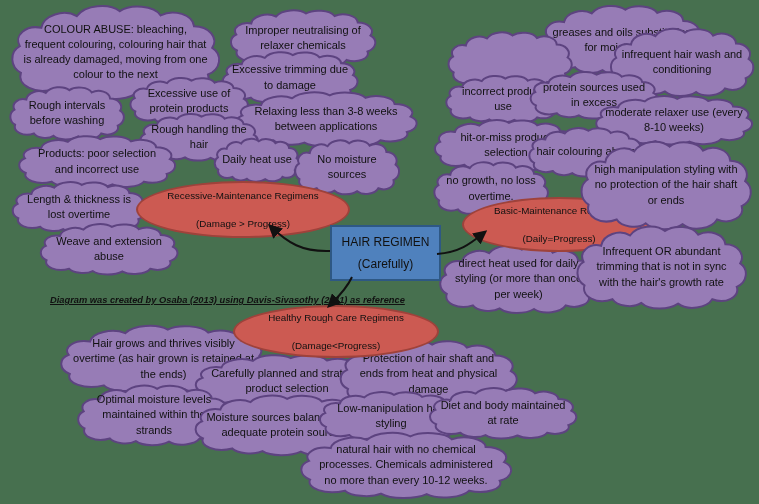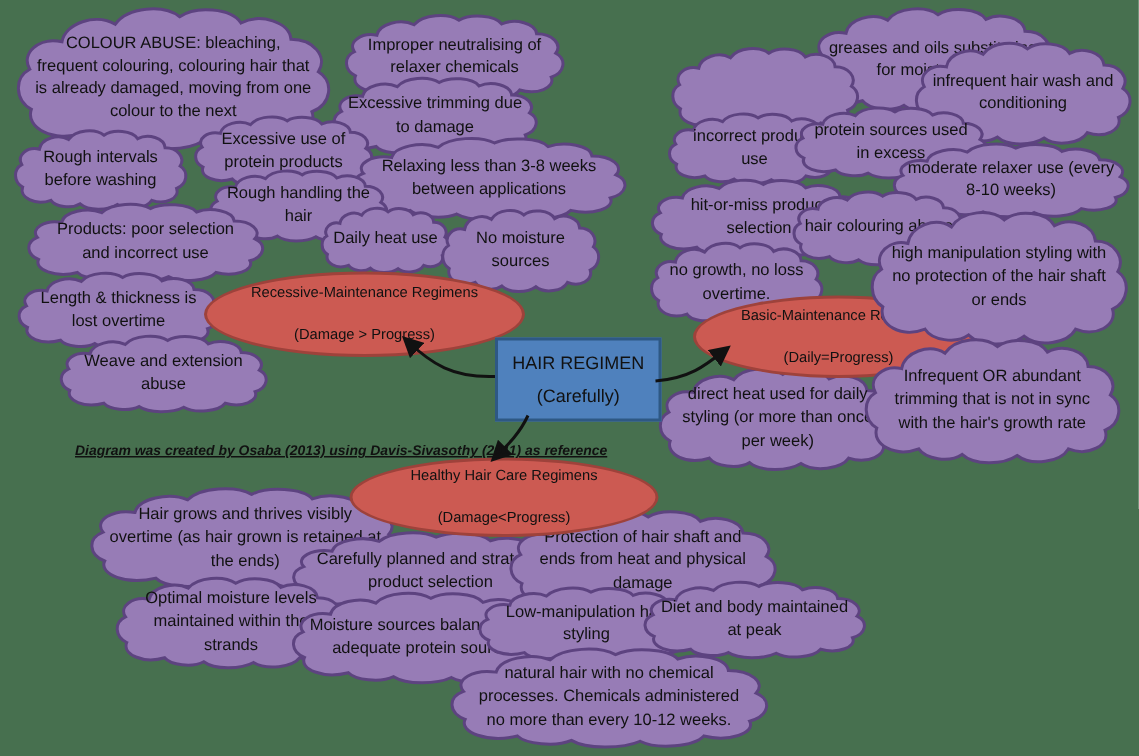--- a/index.html
+++ b/index.html
@@ -248,40 +248,40 @@
       <div class="cloud" style="left: 317px; top: 390px; width: 148px; height: 52px;">
         <svg class="cloud-shape" viewBox="0 0 200 120" preserveAspectRatio="none">
           <use href="#cloud-path"></use>
         </svg>
         <div class="cloud-text">Low-manipulation hair styling</div>
       </div>
       <div class="cloud" style="left: 427px; top: 386px; width: 152px; height: 54px;">
         <svg class="cloud-shape" viewBox="0 0 200 120" preserveAspectRatio="none">
           <use href="#cloud-path"></use>
         </svg>
-        <div class="cloud-text">Diet and body maintained at peak</div>
+        <div class="cloud-text">Diet and body maintained at rate</div>
       </div>
       <div class="cloud" style="left: 297px; top: 430px; width: 218px; height: 70px;">
         <svg class="cloud-shape" viewBox="0 0 200 120" preserveAspectRatio="none">
           <use href="#cloud-path"></use>
         </svg>
         <div class="cloud-text">natural hair with no chemical processes. Chemicals administered no more than every 10-12 weeks.</div>
       </div>
     </div>
 
   <div class="ellipse" id="ellipse-recessive">
     <div>Recessive-Maintenance Regimens</div>
     <div>(Damage &gt; Progress)</div>
   </div>
   <div class="ellipse" id="ellipse-basic">
     <div>Basic-Maintenance Regimens</div>
     <div>(Daily=Progress)</div>
   </div>
   <div class="ellipse" id="ellipse-healthy">
-    <div>Healthy Hair Care Regimens</div>
+    <div>Healthy Rough Care Regimens</div>
     <div>(Damage&lt;Progress)</div>
   </div>
 
   <div id="center-box">
     <div>HAIR REGIMEN</div>
     <div>(Carefully)</div>
   </div>
 
   <svg id="arrows">
     <defs>

